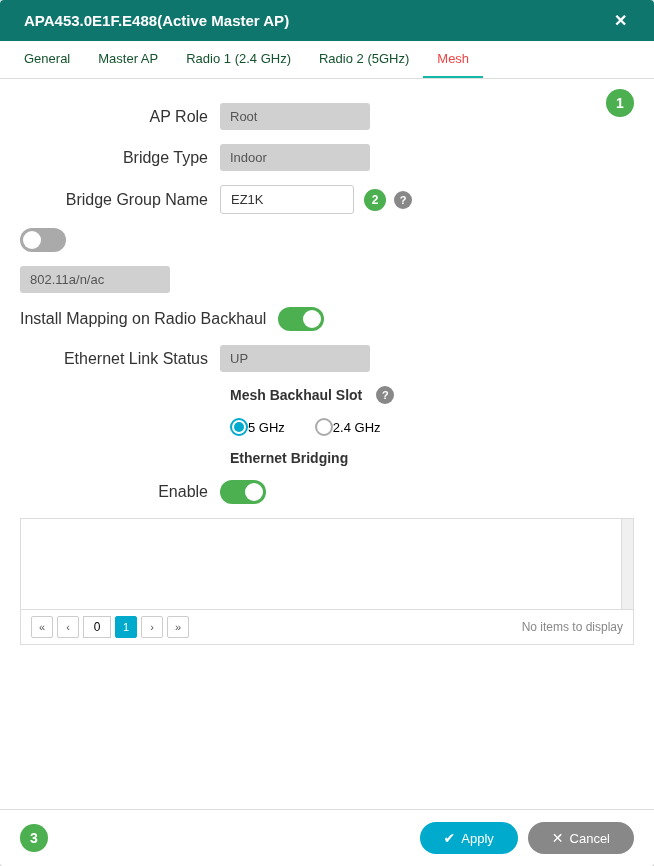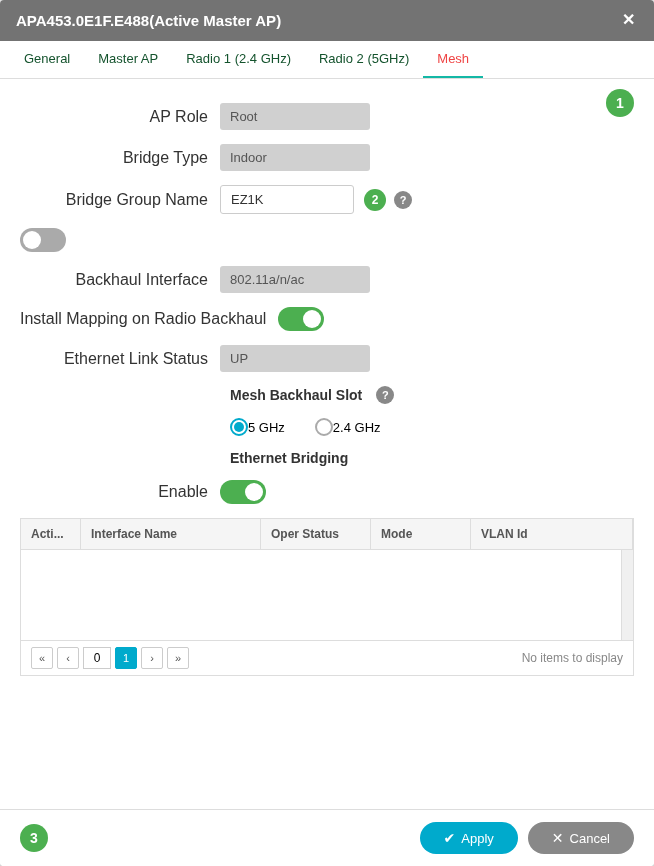--- a/index.html
+++ b/index.html
@@ -11,26 +11,27 @@
       background: #fff;
       border-radius: 4px;
       overflow: hidden;
       display: flex;
       flex-direction: column;
       box-shadow: 0 2px 10px rgba(0,0,0,0.3);
       position: relative;
     }
 
     .title-bar {
-      background: #737373;
-      color: white;
-      padding: 12px 16px;
+      background: #0f766e;
+      color: white;
+      padding: 12px 24px;
       font-size: 15px;
       font-weight: bold;
       display: flex;
+      align-items: center;
       justify-content: space-between;
       flex-shrink: 0;
     }
 
     .close-btn {
       width: 16px;
       height: 16px;
       cursor: pointer;
       color: white;
       font-size: 16px;
@@ -436,21 +437,20 @@
         <div class="help-icon">?</div>
       </div>
 
       <div class="form-row">
         <div class="toggle off">
           <div class="toggle-slider"></div>
         </div>
       </div>
 
       <div class="form-row">
-        <div class="form-label">Backhaul Interface</div>
         <input class="form-input" type="text" readonly="" value="802.11a/n/ac" style="">
       </div>
 
       <div class="form-row">
         <div class="form-label" style="line-height:1.3">Install Mapping on Radio Backhaul</div>
         <div class="toggle on">
           <div class="toggle-slider"></div>
         </div>
       </div>
 
@@ -480,27 +480,20 @@
       </div>
 
       <div class="form-row">
         <div class="form-label">Enable</div>
         <div class="toggle on">
           <div class="toggle-slider"></div>
         </div>
       </div>
 
       <div class="table-container">
-        <div class="table-header">
-          <div class="table-col col-action">Acti...</div>
-          <div class="table-col col-name">Interface Name</div>
-          <div class="table-col col-oper">Oper Status</div>
-          <div class="table-col col-mode">Mode</div>
-          <div class="table-col col-vlan">VLAN Id</div>
-        </div>
         <div class="table-body">
           <div class="table-scrollbar">
             <div class="scroll-track"></div>
           </div>
         </div>
 
         <div class="pagination">
           <div class="page-btn">«</div>
           <div class="page-btn">‹</div>
           <input class="page-input" type="text" value="0" style="">

